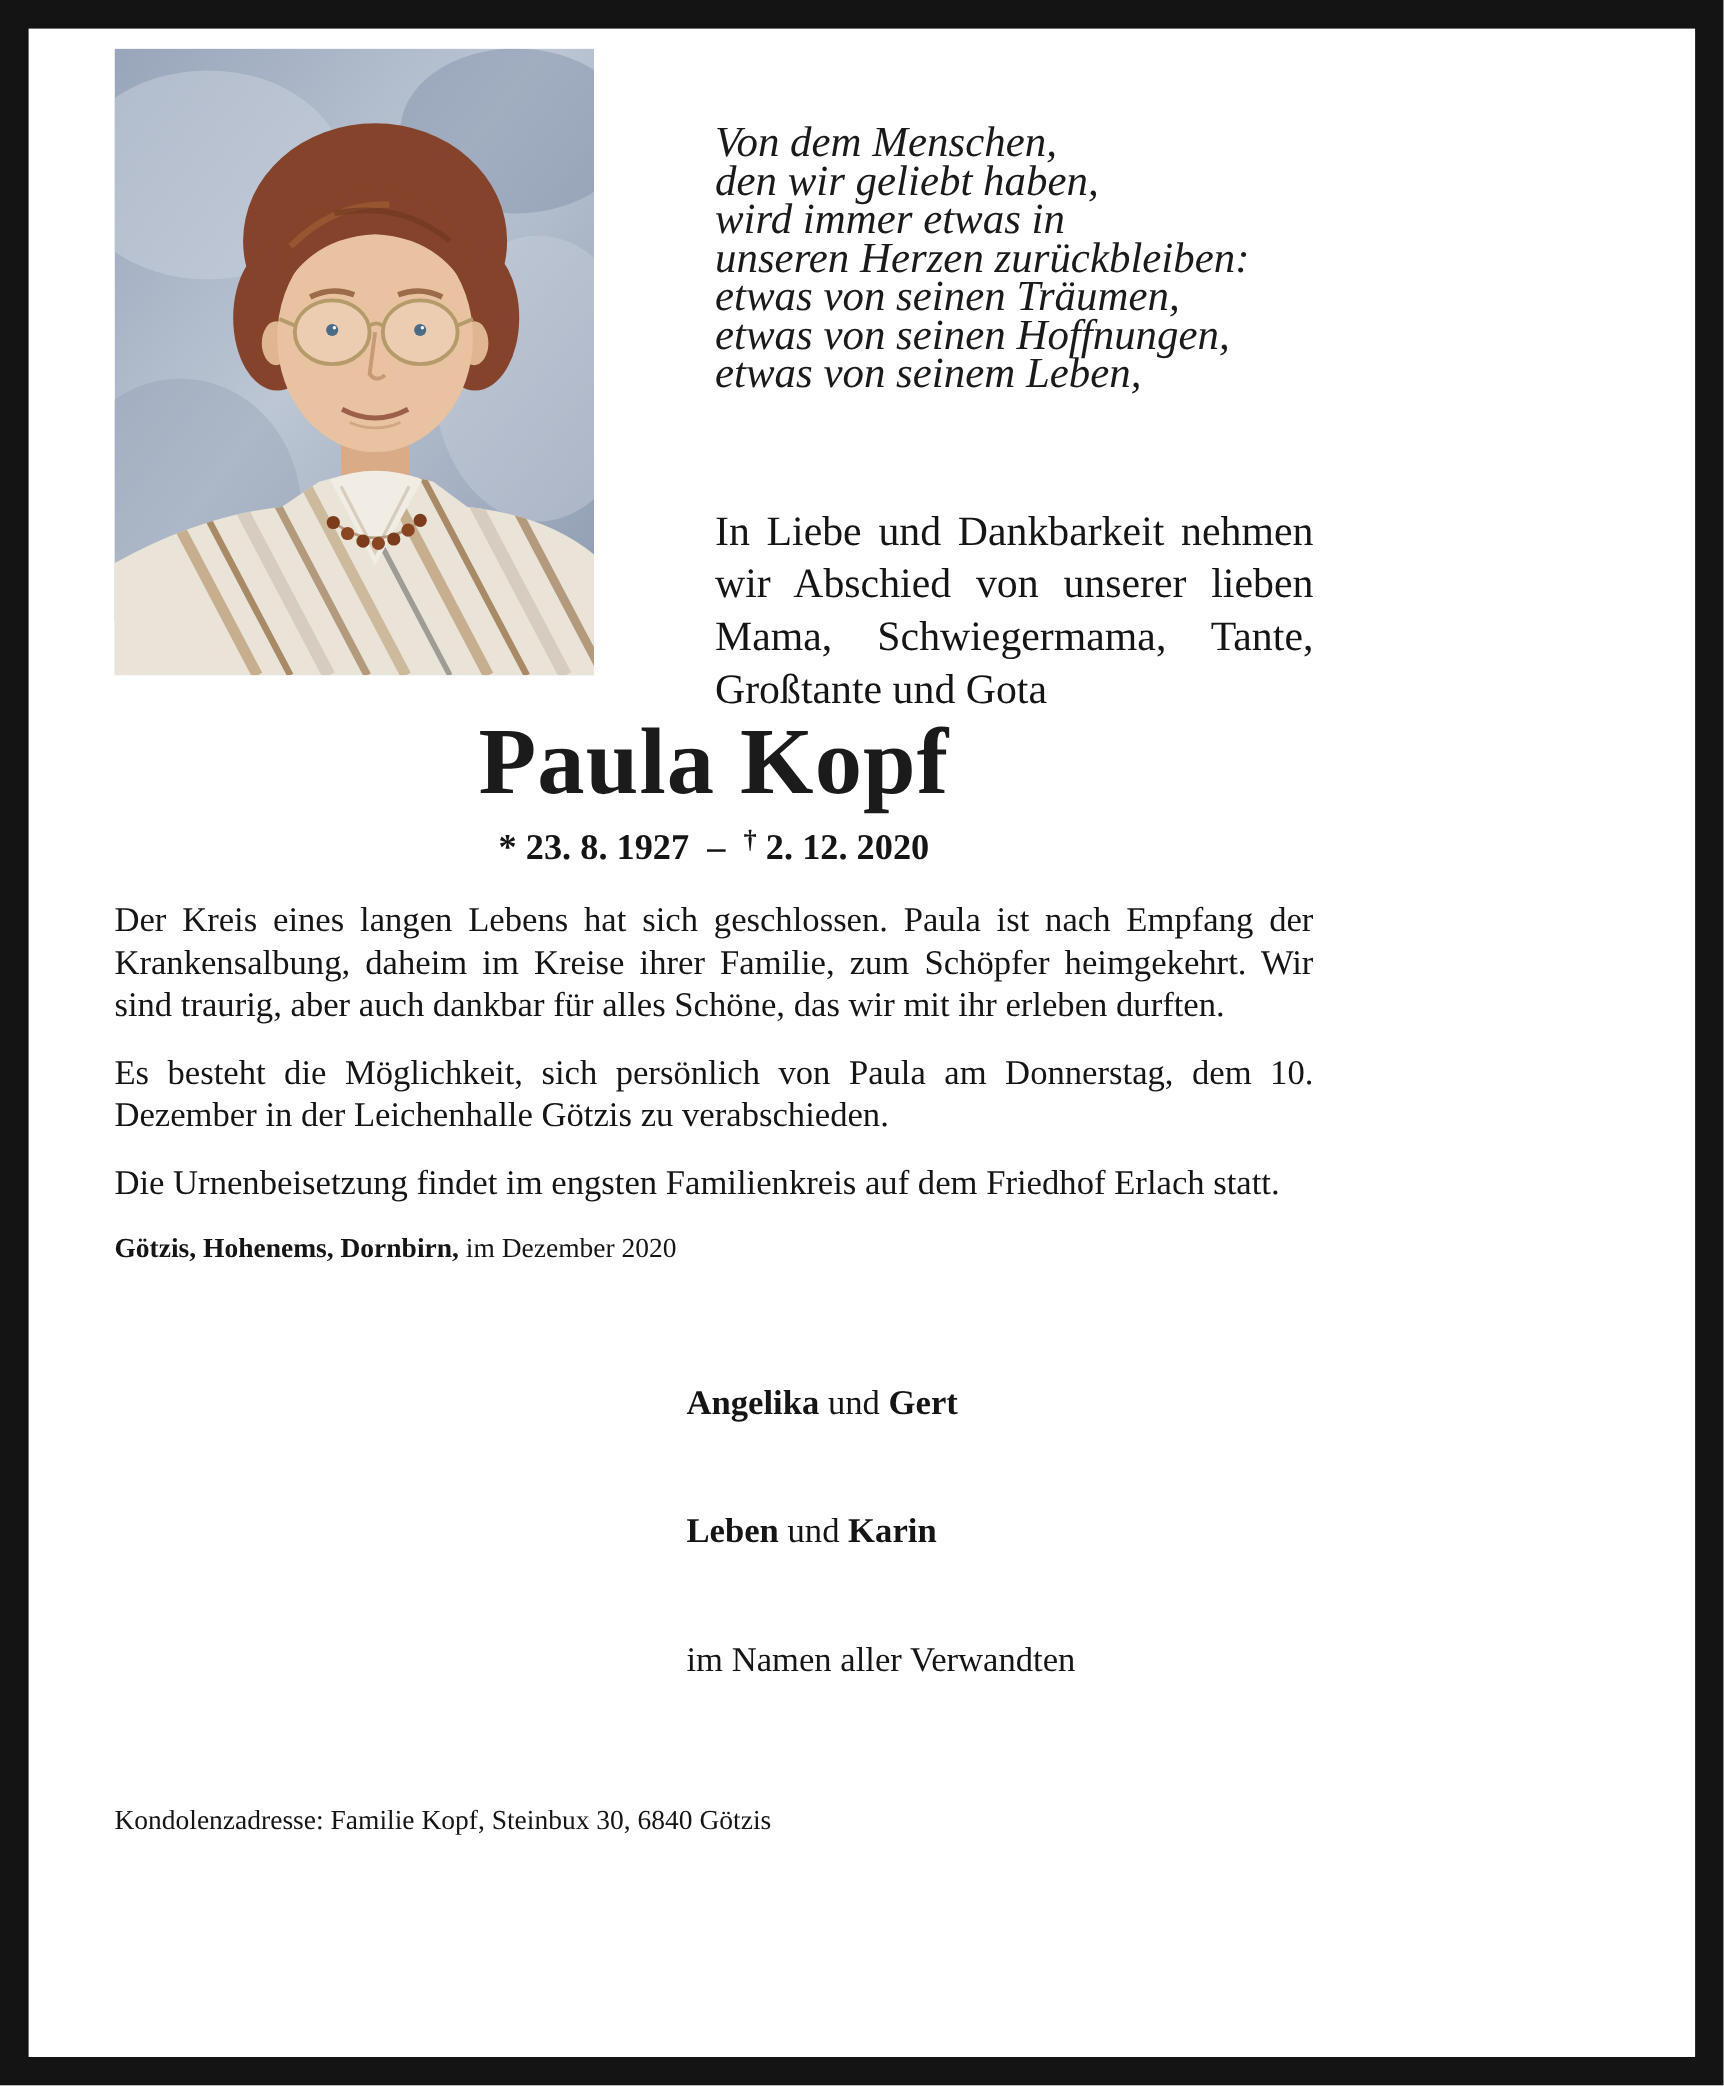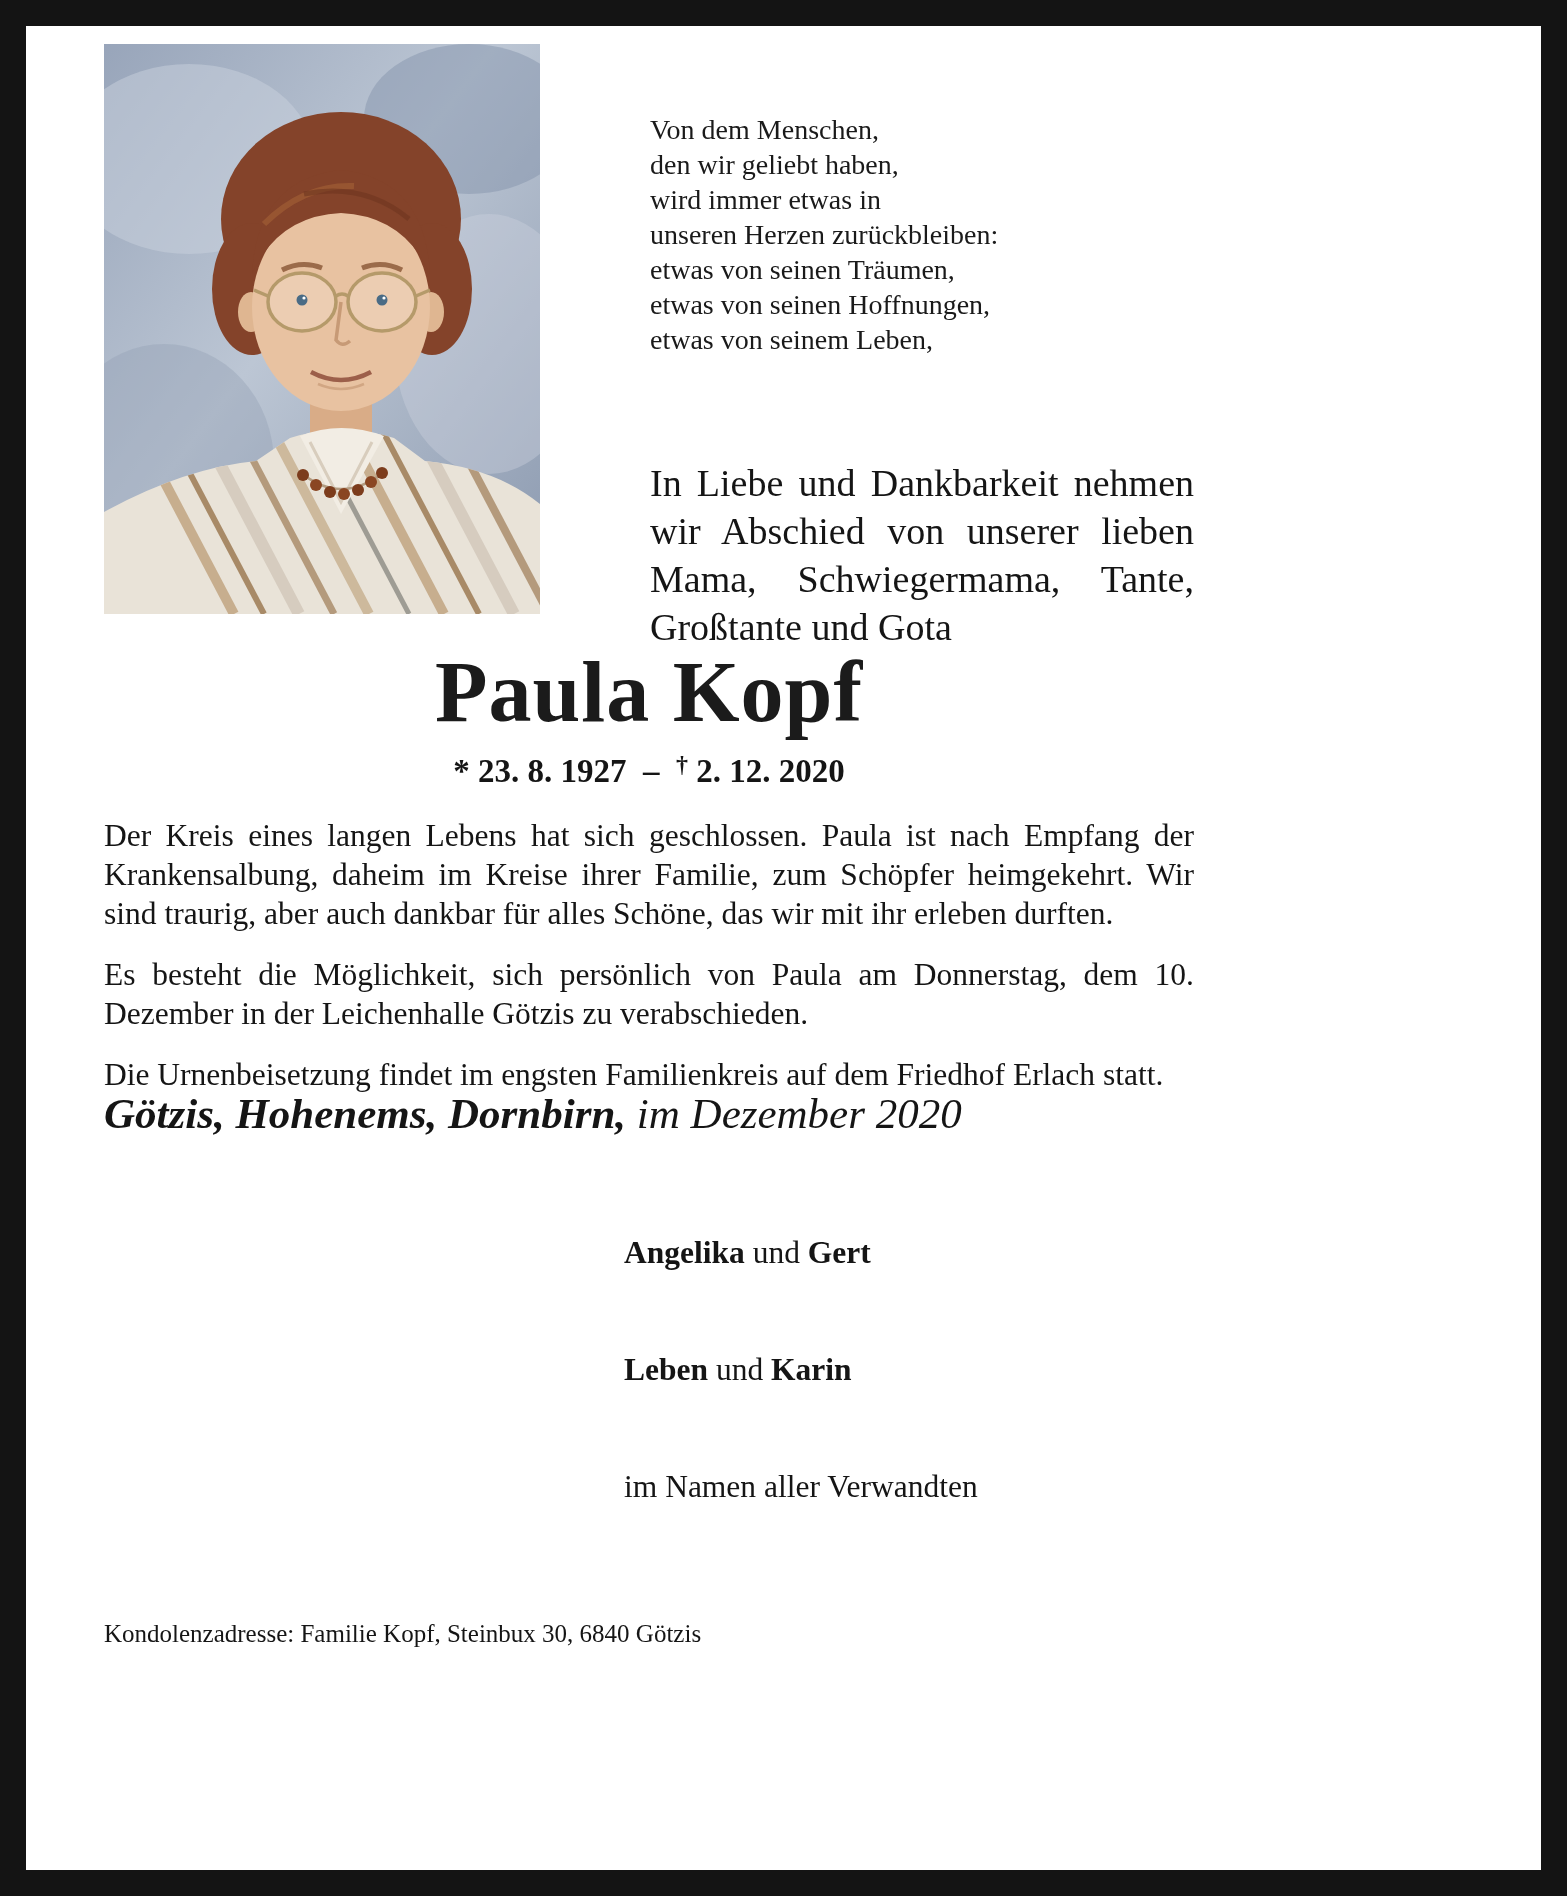--- a/index.html
+++ b/index.html
@@ -43,21 +43,22 @@
   .photo-wrap svg { display: block; }
   .right-col {
     margin-left: 110px;
     width: 544px;
     height: 570px;
     display: flex;
     flex-direction: column;
   }
   .poem {
     margin-top: 68px;
-    font-size: 28px;
+    font-style: italic;
+    font-size: 39px;
     line-height: 35px;
     color: #1a1a1a;
   }
   .farewell-intro {
     margin-top: 102px;
     font-size: 38px;
     line-height: 48px;
     text-align: justify;
   }
 
@@ -90,24 +91,24 @@
   
   p.body-par {
     margin: 22px 0 0 0;
     font-size: 31.5px;
     line-height: 39px;
     text-align: justify;
   }
   p.body-par.first { margin-top: 26px; }
 
   .city-line {
-    font-size: 43px;
-    line-height: 39px;
-    white-space: pre-wrap;
-    font-style: italic;
+    margin-top: 22px;
+    font-size: 25px;
+    line-height: 39px;
+    white-space: pre-wrap;
   }
   .city-line .b { font-weight: bold; }
 
   .memorial {
     margin-top: 22px;
     margin-left: 520px;
     font-size: 31.5px;
     line-height: 39px;
     white-space: pre-wrap;
   }

